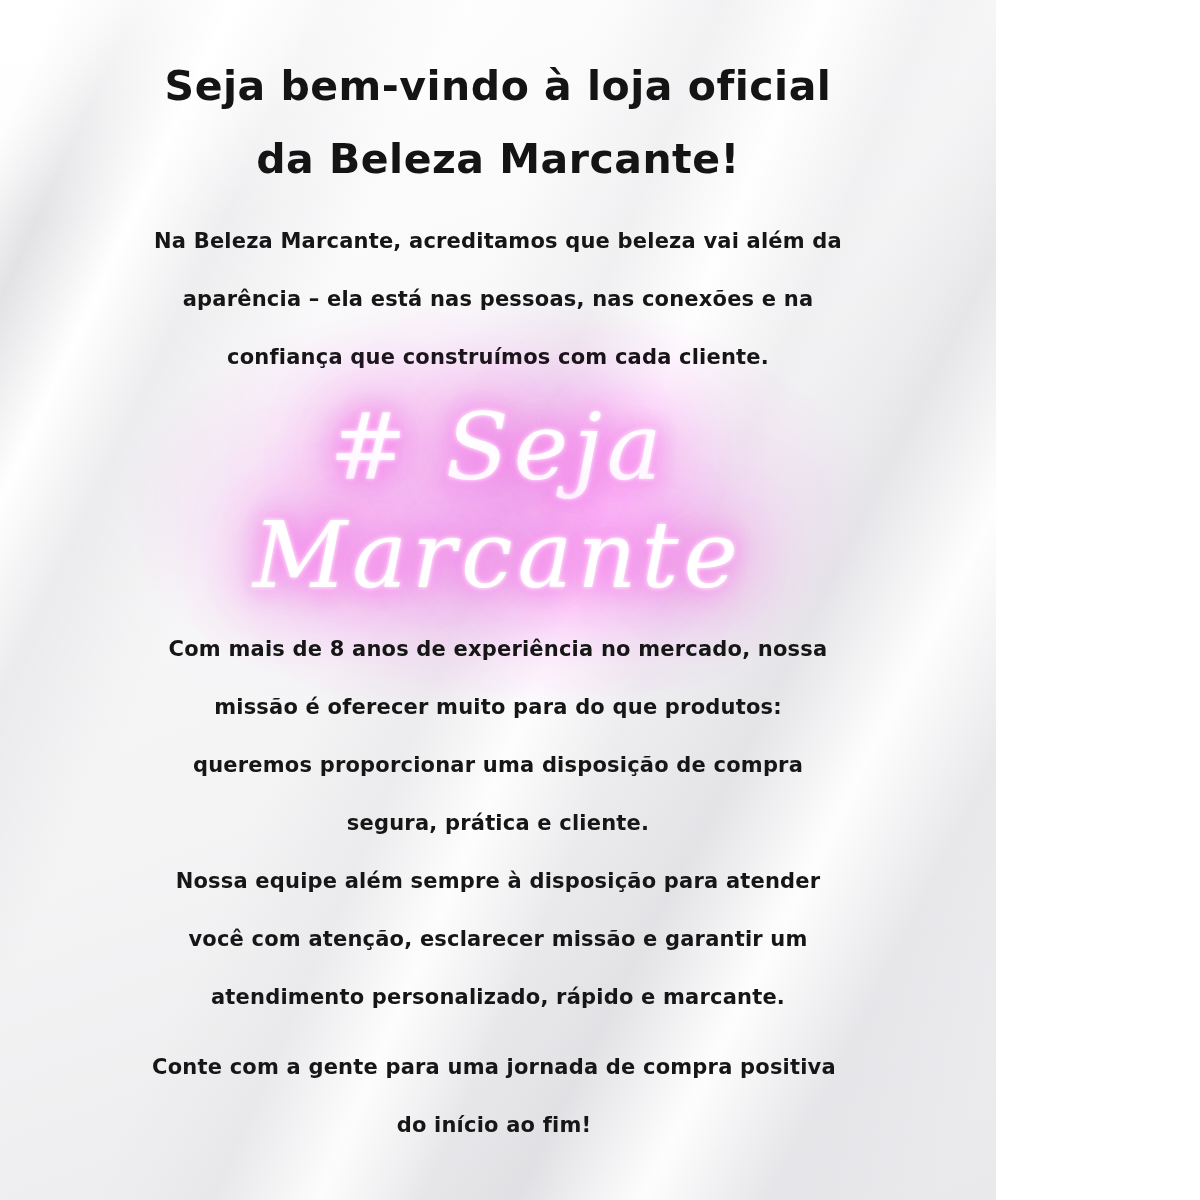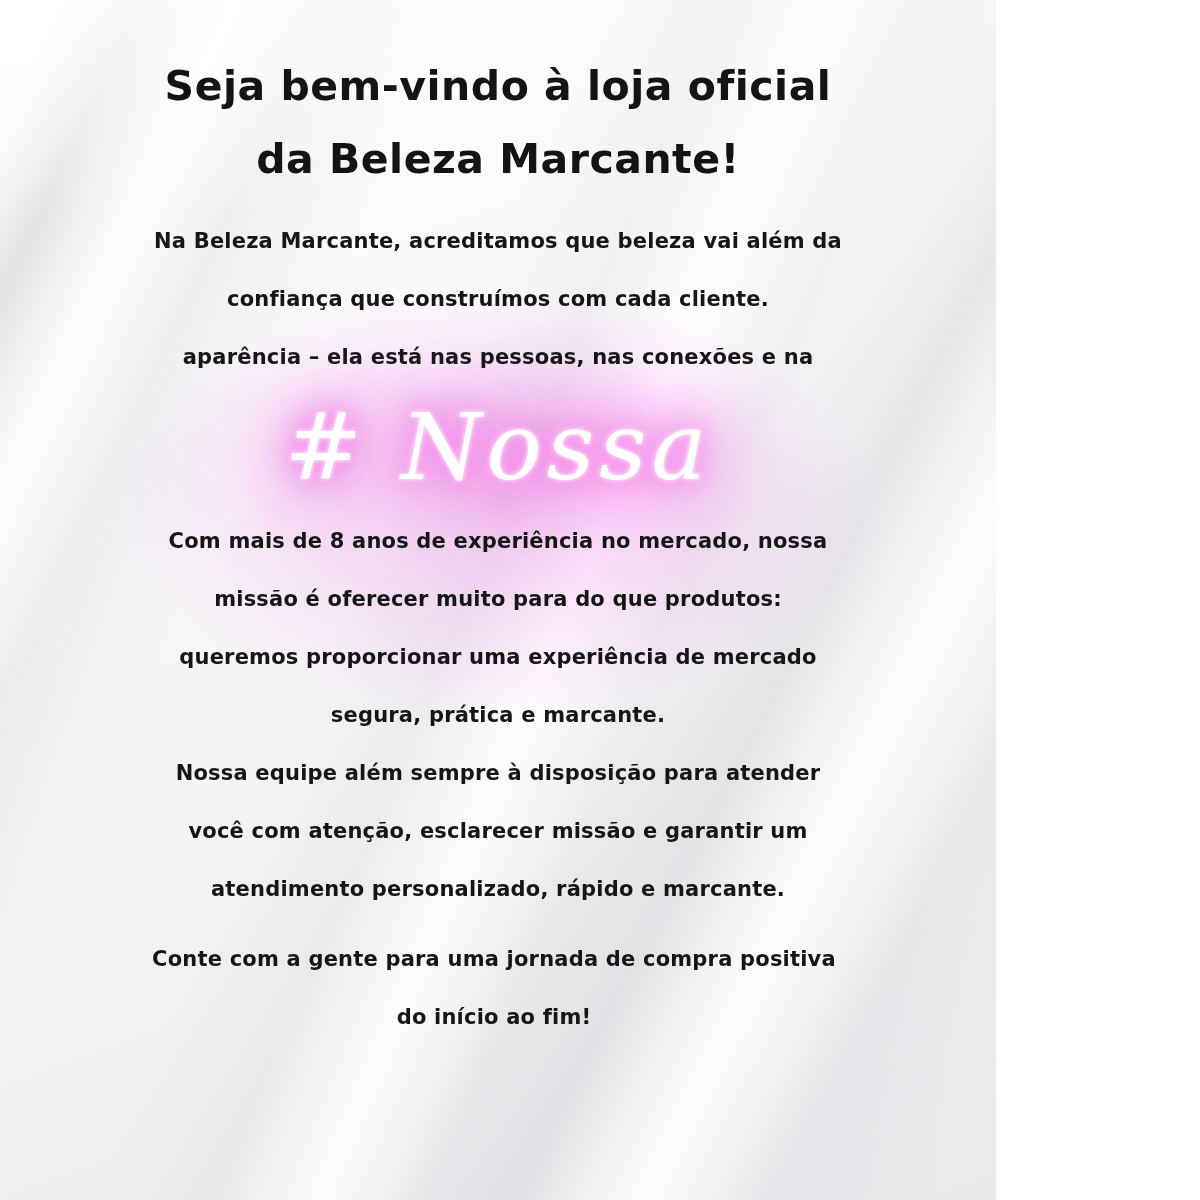--- a/index.html
+++ b/index.html
@@ -96,33 +96,34 @@
 
   <div class="content">
 
     <header class="title">
       <div class="title-line">Seja bem-vindo à loja oficial</div>
       <div class="title-line">da Beleza Marcante!</div>
     </header>
 
     <p class="para para-intro">
       <span class="line">Na Beleza Marcante, acreditamos que beleza vai além da</span>
+      <span class="line">aparência – ela está nas pessoas, nas conexões e na</span>
       <span class="line">confiança que construímos com cada cliente.</span>
-      <span class="line">aparência – ela está nas pessoas, nas conexões e na</span>
     </p>
 
     <div class="neon">
-      <span class="neon-line"># Nossa</span>
+      <span class="neon-line"># Seja</span>
+      <span class="neon-line">Marcante</span>
     </div>
 
     <p class="para">
       <span class="line">Com mais de 8 anos de experiência no mercado, nossa</span>
       <span class="line">missão é oferecer muito para do que produtos:</span>
-      <span class="line">queremos proporcionar uma experiência de mercado</span>
-      <span class="line">segura, prática e marcante.</span>
+      <span class="line">queremos proporcionar uma disposição de compra</span>
+      <span class="line">segura, prática e cliente.</span>
     </p>
 
     <p class="para">
       <span class="line">Nossa equipe além sempre à disposição para atender</span>
       <span class="line">você com atenção, esclarecer missão e garantir um</span>
       <span class="line">atendimento personalizado, rápido e marcante.</span>
     </p>
 
     <p class="para para-last">
       <span class="line">Conte com a gente para uma jornada de compra positiva</span>

